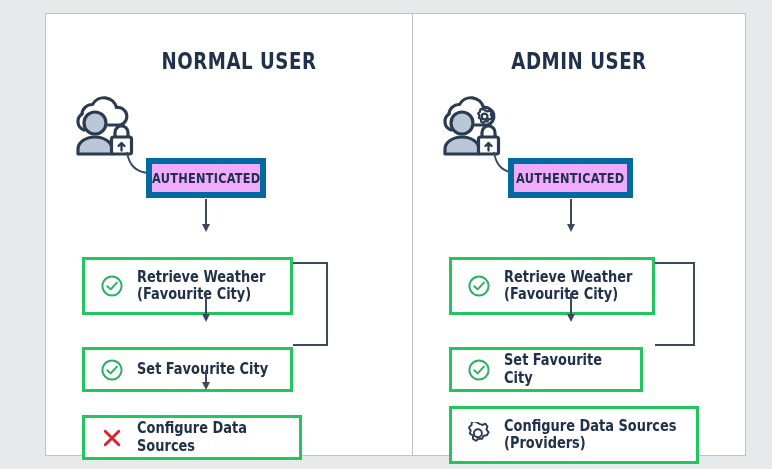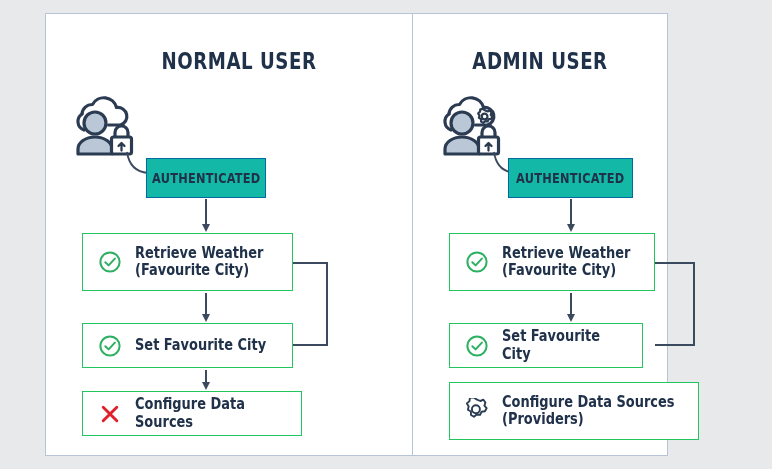--- a/index.html
+++ b/index.html
@@ -20,21 +20,21 @@
   }
 
   .card{
     position:absolute;
     top:13px;height:443px;
     background:#ffffff;
     border:1px solid #b6c4d6;
     box-sizing:border-box;
   }
   .card-left{left:45px;width:388px;}
-  .card-right{left:412px;width:256px;}
+  .card-right{left:412px;width:334px;}
 
   .panel-title{
     position:absolute;
     left:0;right:0;top:34px;
     text-align:center;
     font-size:23px;
     font-weight:bold;
     letter-spacing:.6px;
     color:#20314a;
     font-family:"DejaVu Sans Condensed","Liberation Sans", sans-serif;
@@ -42,44 +42,44 @@
   }
 
   
   .user-icon{position:absolute;left:20px;top:78px;width:80px;height:72px;}
   .user-icon svg{display:block;}
 
   
   .auth-box{
     position:absolute;
     top:144px;height:40px;
-    border:1px solid #0369a1;
-    background:#14b8a6;
+    border:6px solid #0369a1;
+    background:#f0abfc;
     box-sizing:border-box;
     display:flex;align-items:center;justify-content:center;
   }
   .auth-box .lbl{
     font-size:14px;font-weight:bold;color:#20314a;
     letter-spacing:.3px;
     font-family:"DejaVu Sans Condensed","Liberation Sans", sans-serif;
     transform:scaleX(.9);
   }
   .card-left .auth-box{left:100px;width:120px;}
   .card-right .auth-box{left:95px;width:125px;}
 
   
   .curve-arrow{position:absolute;left:78px;top:134px;width:36px;height:34px;}
 
   
   .fbox{
     position:absolute;
-    border:1px solid #22c55e;
+    border:3px solid #22c55e;
     background:#fff;
     box-sizing:border-box;
-    display:flex;align-items:center;
+    display:flex;align-items:center;margin-top:24px;
   }
   .fbox .ic{
     width:26px;height:26px;flex:0 0 26px;
     margin-left:14px;margin-right:12px;
     display:flex;align-items:center;justify-content:center;
   }
   .fbox .txt{
     font-size:15.5px;font-weight:bold;color:#20314a;
     line-height:1.12;
     letter-spacing:0px;

